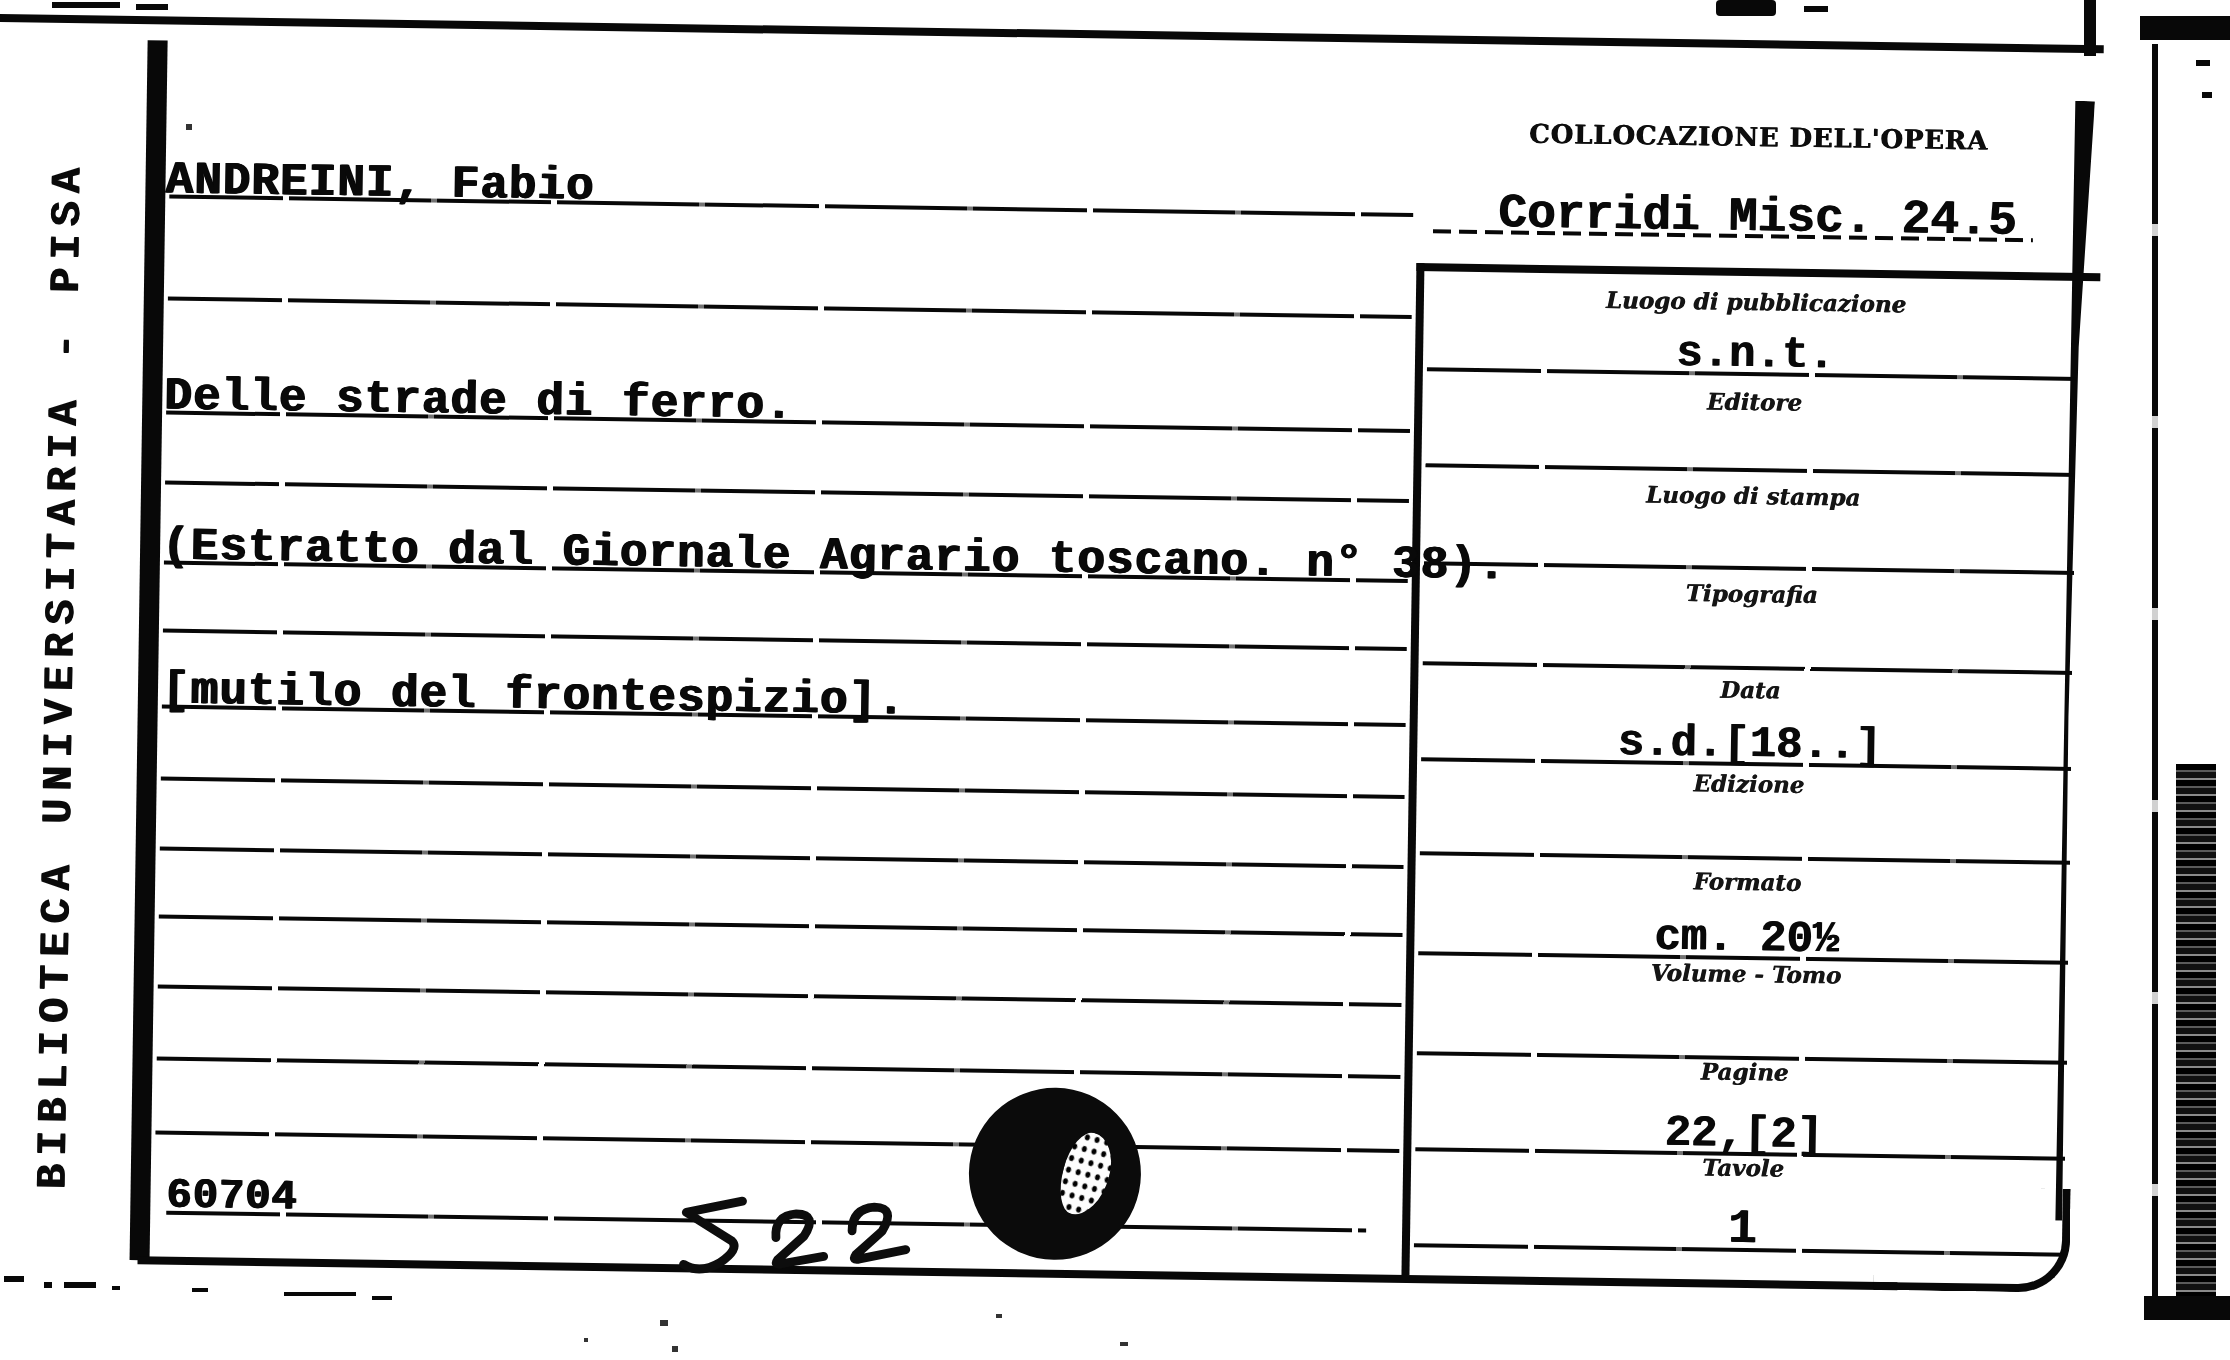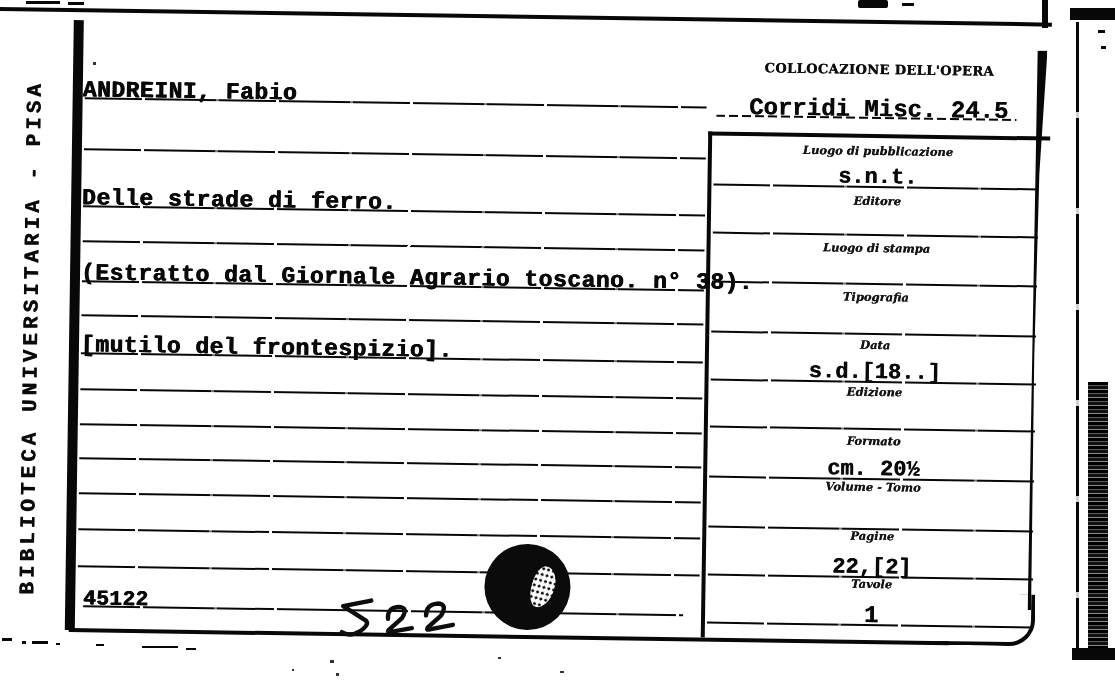--- a/index.html
+++ b/index.html
@@ -71,21 +71,21 @@
     <div class="rline" style="left:20px;top:449px;width:622px;"></div>
     <div class="rline" style="left:20px;top:484px;width:622px;"></div>
     <div class="rline" style="left:20px;top:520px;width:622px;"></div>
     <div class="rline" style="left:20px;top:557px;width:622px;"></div>
     <div class="rline" style="left:26px;top:597px;width:600px;"></div>
 
     <div class="typed" style="left:18px;top:71px;">ANDREINI, Fabio</div>
     <div class="typed" style="left:19px;top:179px;">Delle strade di ferro.</div>
     <div class="typed" style="left:19px;top:254px;">(Estratto dal Giornale Agrario toscano. n° 38).</div>
     <div class="typed" style="left:20px;top:326px;">[mutilo del frontespizio].</div>
-    <div class="typed" style="left:26px;top:580px;font-size:21px;">45122</div>
+    <div class="typed" style="left:26px;top:580px;font-size:21px;">60704</div>
 
     <div id="colloc-label">COLLOCAZIONE DELL'OPERA</div>
     <div id="colloc-value">Corridi Misc. 24.5</div>
     <div class="dotline" style="left:652px;top:97px;width:300px;"></div>
 
     <div class="abs ink" style="left:644px;top:114px;width:342px;height:4px;"></div>
     <div class="abs ink" style="left:644px;top:114px;width:4px;height:506px;"></div>
 
     <div class="flabel" style="top:126px;">Luogo di pubblicazione</div>
     <div class="rline" style="left:650px;top:166px;width:326px;"></div>

